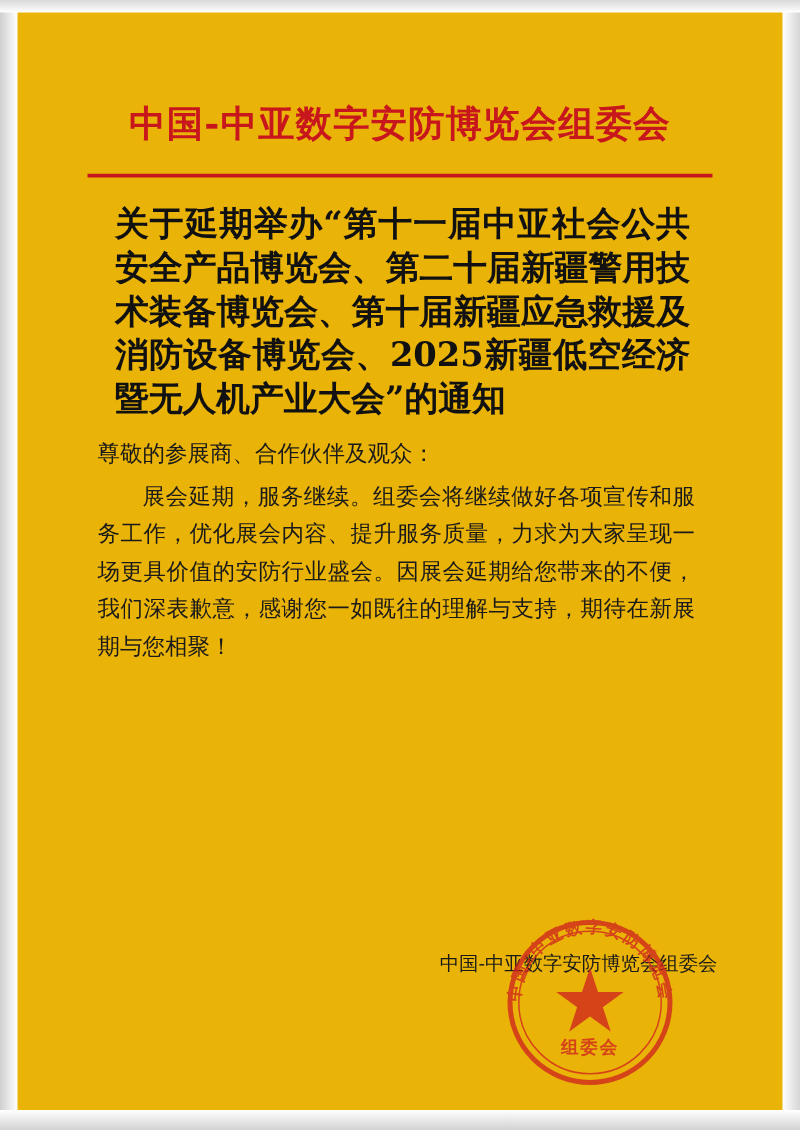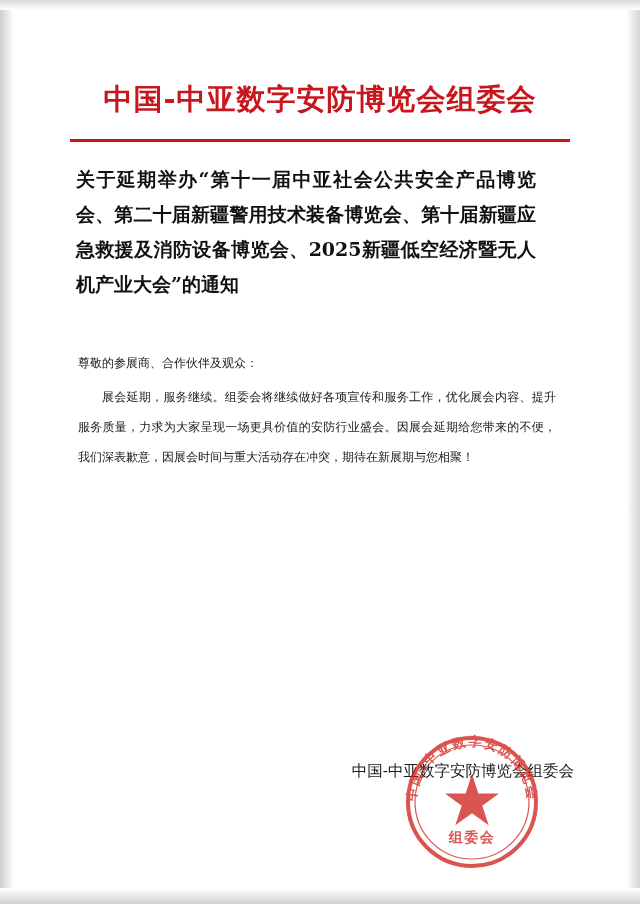--- a/index.html
+++ b/index.html
@@ -10,21 +10,21 @@
   body {
     width: 640px;
     height: 904px;
     font-family: "DejaVu Sans", "Liberation Sans", sans-serif;
   }
 
   .page {
     position: relative;
     width: 640px;
     height: 904px;
-    background: #ffffff;
+    background: #eab308;
     overflow: hidden;
   }
 
   
   .paper-edge-left {
     position: absolute;
     left: 0; top: 0; bottom: 0;
     width: 14px;
     background: linear-gradient(to right, #cfcfcf, #ffffff);
   }
@@ -74,40 +74,40 @@
   .letterhead-rule {
     margin-top: 22px;
     height: 3px;
     background: #c8161d;
     width: 500px;
   }
 
   
   .doc-title {
     position: absolute;
-    left: 76px;
+    left: 92px;
     top: 162px;
     width: 460px;
     font-family: "DejaVu Serif", "Liberation Serif", serif;
     font-weight: bold;
-    font-size: 19px;
+    font-size: 27px;
     line-height: 35px;
     color: #111111;
     text-align: justify;
     text-justify: inter-ideograph;
   }
 
   
   .body-block {
     position: absolute;
     left: 78px;
     top: 348px;
     width: 478px;
     font-family: Liberation Serif, serif;
-    font-size: 12px;
+    font-size: 18px;
     line-height: 30px;
     color: #1a1a1a;
     text-align: justify;
     text-justify: inter-ideograph;
   }
   .salutation {
     margin: 0 0 4px 0;
     text-indent: 0;
   }
   .para {
@@ -162,21 +162,21 @@
 
     <div class="letterhead">
       <div class="letterhead-title">中国-中亚数字安防博览会组委会</div>
       <div class="letterhead-rule"></div>
     </div>
 
     <div class="doc-title">关于延期举办“第十一届中亚社会公共安全产品博览会、第二十届新疆警用技术装备博览会、第十届新疆应急救援及消防设备博览会、2025新疆低空经济暨无人机产业大会”的通知</div>
 
     <div class="body-block">
       <p class="salutation">尊敬的参展商、合作伙伴及观众：</p>
-      <p class="para">展会延期，服务继续。组委会将继续做好各项宣传和服务工作，优化展会内容、提升服务质量，力求为大家呈现一场更具价值的安防行业盛会。因展会延期给您带来的不便，我们深表歉意，因展会时间与重大活动存在冲突，期待在新展期与您相聚！</p>
+      <p class="para">展会延期，服务继续。组委会将继续做好各项宣传和服务工作，优化展会内容、提升服务质量，力求为大家呈现一场更具价值的安防行业盛会。因展会延期给您带来的不便，我们深表歉意，感谢您一如既往的理解与支持，期待在新展期与您相聚！</p>
     </div>
 
     <div class="signature">
       <span class="sig-line">中国-中亚数字安防博览会组委会</span>
     </div>
 
     <div class="seal">
       <svg width="148" height="148" viewBox="0 0 148 148" aria-hidden="true">
         <defs>
           <path id="sealArc" d="M 74,74 m -56,0 a 56,56 0 1,1 112,0 a 56,56 0 1,1 -112,0"></path>

